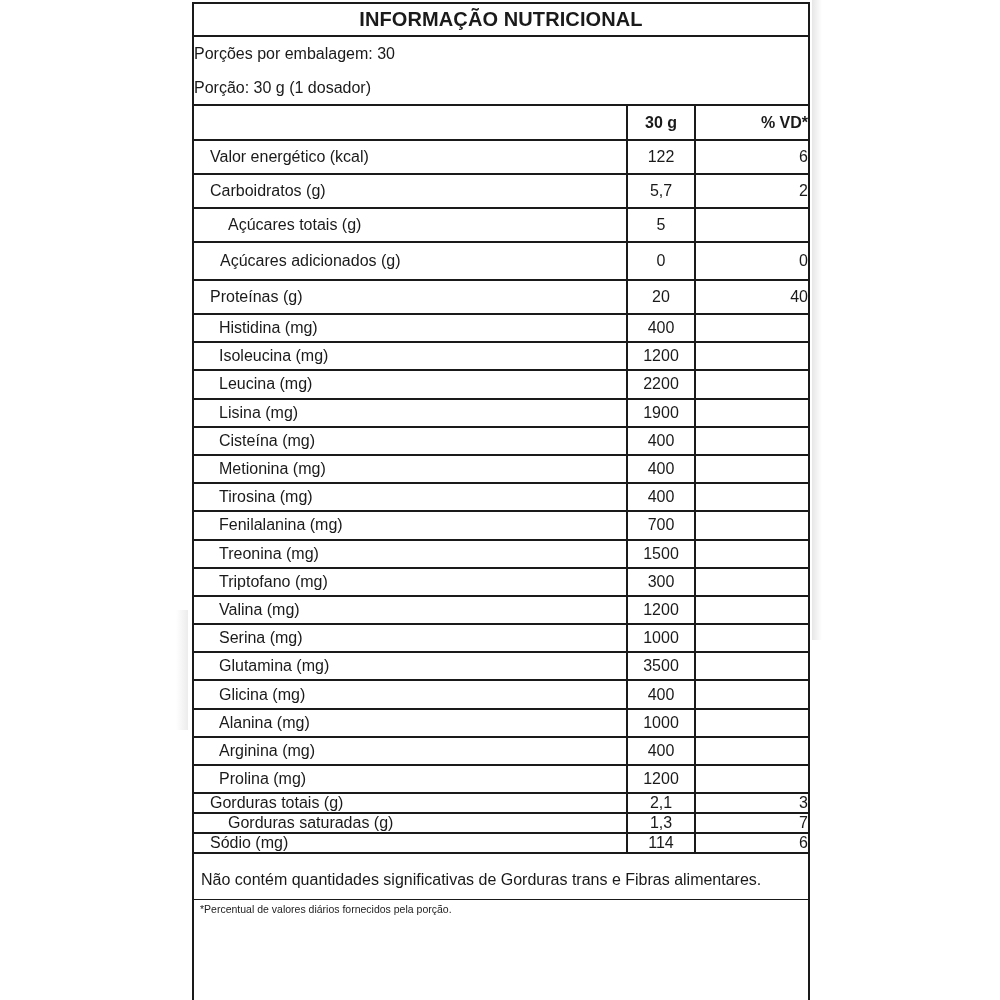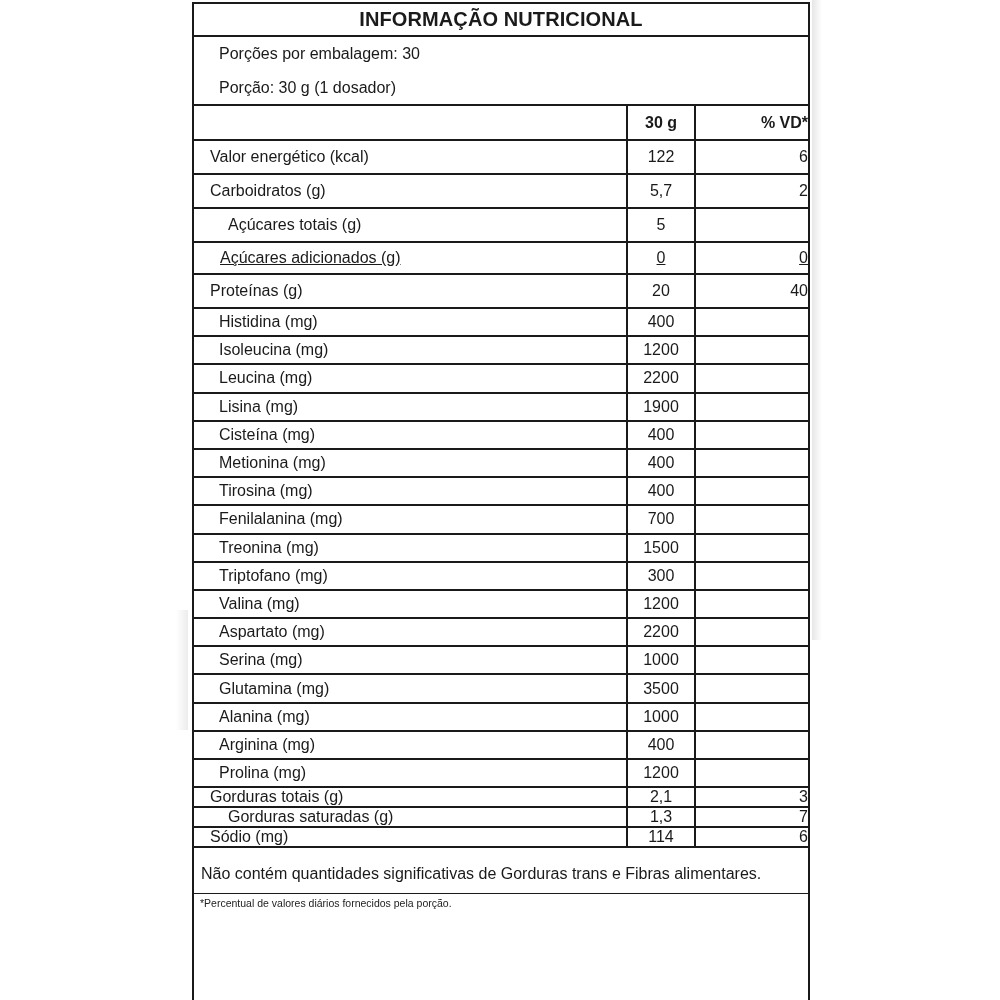--- a/index.html
+++ b/index.html
@@ -19,35 +19,35 @@
     }
     .label-box {
       position: absolute; left: 192px; top: 2px; width: 618px; height: 1010px;
       border: 2px solid #1a1a1a; background: #fff;
     }
     .title {
       height: 33px; border-bottom: 2px solid #1a1a1a;
       display: flex; align-items: center; justify-content: center;
       font-weight: bold; font-size: 20px; letter-spacing: 0.1px;
     }
-    .info { height: 69px; border-bottom: 2px solid #1a1a1a; padding-left: 25px; }
+    .info { height: 69px; border-bottom: 2px solid #1a1a1a; padding-left: 0; }
     .info-line { height: 34px; display: flex; align-items: center; font-size: 16px; }
     table { width: 100%; border-collapse: collapse; table-layout: fixed; }
     col.c1 { width: 433px; } col.c2 { width: 68px; } col.c3 { width: 113px; }
     td, th {
       border-bottom: 2px solid #1a1a1a; font-size: 16px; font-weight: normal;
       vertical-align: middle; white-space: nowrap;
     }
     td.n, th.n { border-right: 2px solid #1a1a1a; text-align: left; }
     td.v, th.v { border-right: 2px solid #1a1a1a; text-align: center; }
     td.d, th.d { text-align: right; }
     th { font-weight: bold; }
     tr.hdr { height: 34px; }
     tr.main { height: 34px; }
-    tr.tall { height: 32px; text-decoration: underline; }
+    tr.tall { height: 38px; }
     tr.amino { height: 28.2px; }
     tr.fat { height: 16px; }
     .i0 { padding-left: 16px; }
     .i1 { padding-left: 25px; }
     .i2 { padding-left: 34px; }
     .i3 { padding-left: 26px; }
     .notes {
       height: 46px; border-bottom: 1px solid #1a1a1a;
       padding: 16px 7px 0 7px; font-size: 16px; line-height: 19px;
     }
@@ -155,32 +155,32 @@
         <td class="n i1">Triptofano (mg)</td>
         <td class="v">300</td>
         <td class="d"></td>
       </tr>
       <tr class="amino">
         <td class="n i1">Valina (mg)</td>
         <td class="v">1200</td>
         <td class="d"></td>
       </tr>
       <tr class="amino">
-        <td class="n i1">Aspartato (mg)</td>
-        <td class="v">2200</td>
-        <td class="d"></td>
-      </tr>
-      <tr class="amino">
         <td class="n i1">Serina (mg)</td>
         <td class="v">1000</td>
         <td class="d"></td>
       </tr>
       <tr class="amino">
         <td class="n i1">Glutamina (mg)</td>
         <td class="v">3500</td>
+        <td class="d"></td>
+      </tr>
+      <tr class="amino">
+        <td class="n i1">Glicina (mg)</td>
+        <td class="v">400</td>
         <td class="d"></td>
       </tr>
       <tr class="amino">
         <td class="n i1">Alanina (mg)</td>
         <td class="v">1000</td>
         <td class="d"></td>
       </tr>
       <tr class="amino">
         <td class="n i1">Arginina (mg)</td>
         <td class="v">400</td>

